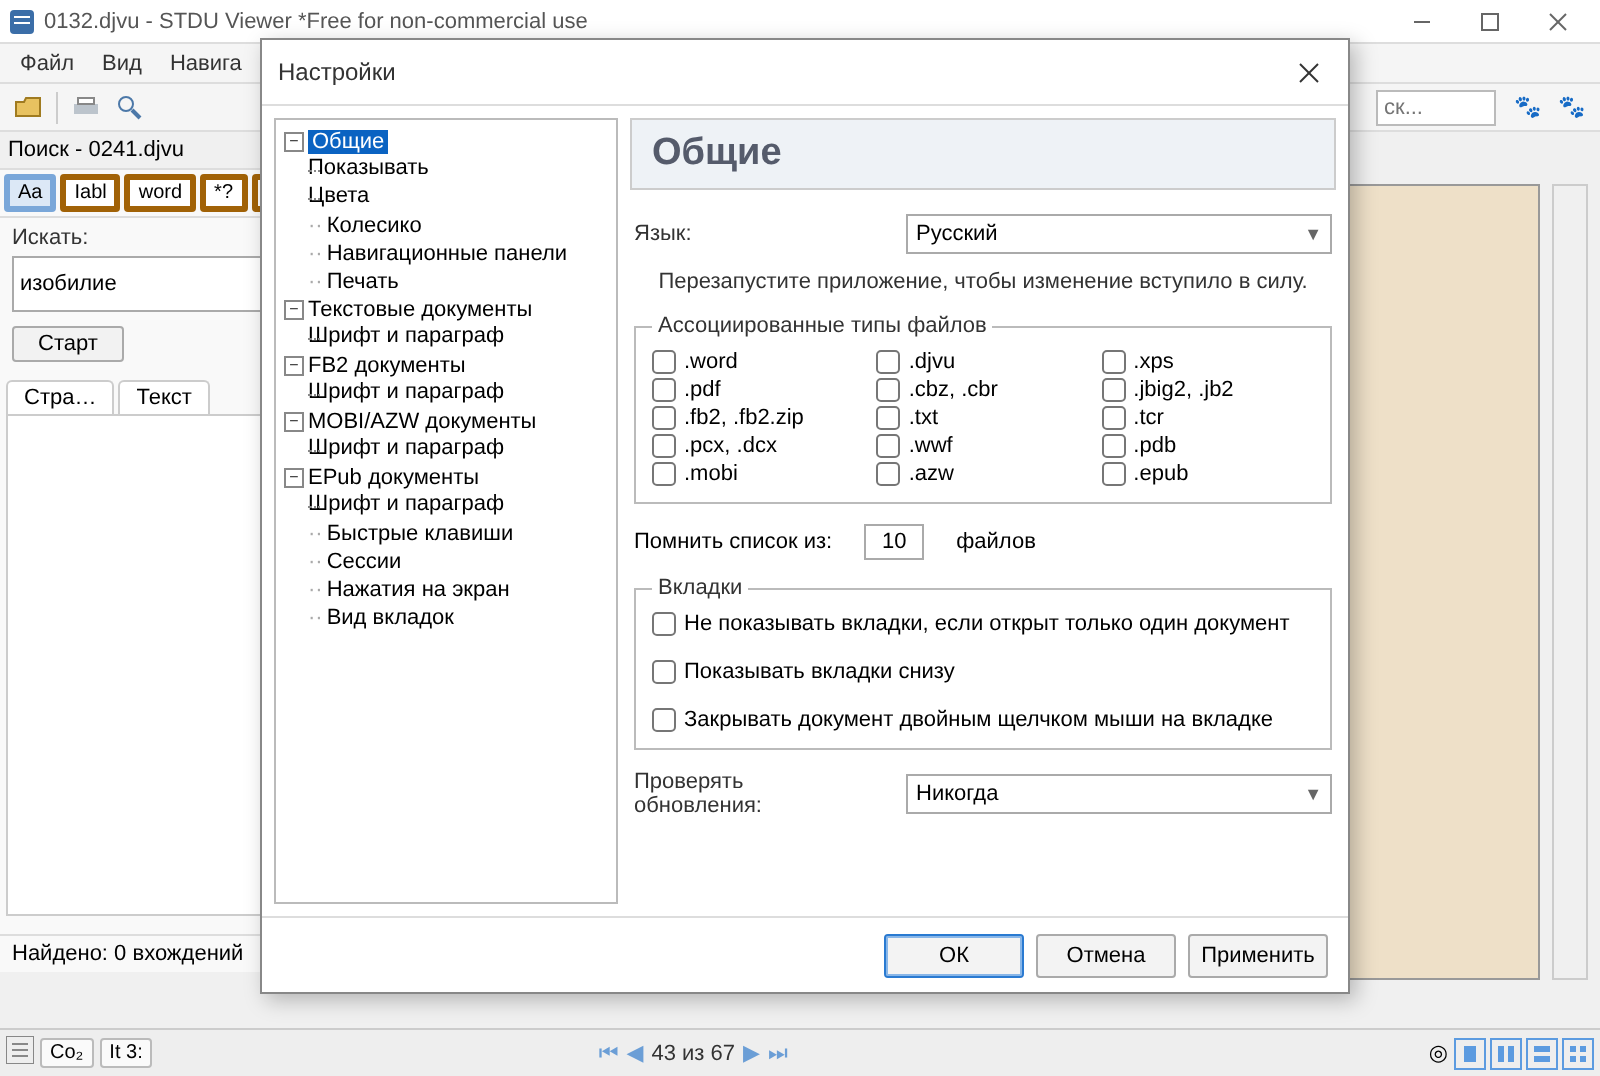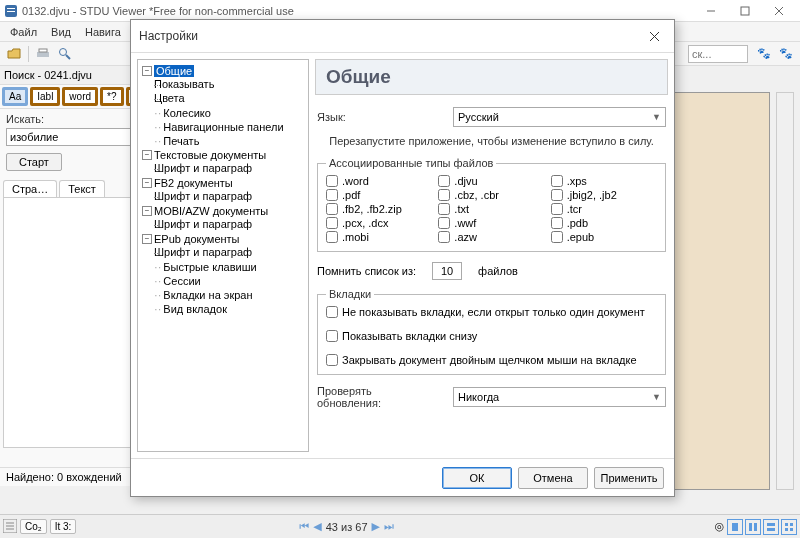--- a/index.html
+++ b/index.html
@@ -23,21 +23,21 @@
 .vsep { width: 1px; height: 16px; background: #ccc; margin: 0 2px; }
 .toolbar-right-input { margin-left: auto; width: 60px; height: 18px; border: 1px solid #bbb; padding: 0 3px; }
 
 
 .sidepane { position: absolute; left: 0; top: 66px; width: 180px; height: 420px; background: #f9f9f9; border-right: 1px solid #ccc; }
 .sidepane .header { background: #f0f0f0; padding: 3px 4px; border-bottom: 1px solid #ddd; font-size: 11px; }
 .search-opts { display: flex; gap: 0; padding: 2px; border-bottom: 1px solid #ddd; }
 .search-opt { border: 3px solid #a16207; padding: 1px 4px; font-size: 10px; background: #fff; border-radius: 2px; margin-right: 2px; }
 .search-opt.sel { background: #dce8f6; border-color: #7aa7d9; }
 .lbl { padding: 4px 6px 1px; color: #333; }
-.search-input { margin: 2px 6px 4px; width: 150px; height: 18px; border: 1px solid #aaa; padding: 0 3px; }
+.search-input { margin: 2px 6px 4px; width: 150px; height: 28px; border: 1px solid #aaa; padding: 0 3px; }
 .btn { display: inline-block; margin: 3px 6px; padding: 2px 12px; border: 1px solid #aaa; background: #f2f2f2; border-radius: 2px; }
 .tabrow { display: flex; margin: 6px 3px 0; border-bottom: 1px solid #ccc; }
 .tab { padding: 2px 8px; border: 1px solid #ccc; border-bottom: none; background: #fff; border-radius: 3px 3px 0 0; margin-right: 2px; }
 .tab-content { height: 250px; background: #fff; border: 1px solid #ccc; margin: 0 3px; border-top: none; }
 .statusline { position: absolute; bottom: 0; padding: 3px 6px; border-top: 1px solid #ddd; width: 100%; }
 
 
 .bottombar { position: absolute; left: 0; bottom: 0; height: 24px; width: 800px; background: #eee; border-top: 1px solid #ccc; display: flex; align-items: center; gap: 3px; padding: 0 3px; }
 .bottombar .badge { border: 1px solid #bbb; padding: 1px 4px; border-radius: 2px; background: #fafafa; font-size: 10px; }
 .bottombar .nav { margin-left: 220px; display: flex; gap: 4px; align-items: center; color: #6b9ed6; }
@@ -345,21 +345,21 @@
             <div class="node">
               <span class="noexp"></span>
               <span class="dash">··</span>
               <span class="node-label">Сессии</span>
             </div>
           </li>
         <li>
             <div class="node">
               <span class="noexp"></span>
               <span class="dash">··</span>
-              <span class="node-label">Вкладки на экран</span>
+              <span class="node-label">Нажатия на экран</span>
             </div>
           </li>
         <li>
             <div class="node">
               <span class="noexp"></span>
               <span class="dash">··</span>
               <span class="node-label">Вид вкладок</span>
             </div>
           </li>
       </ul>

